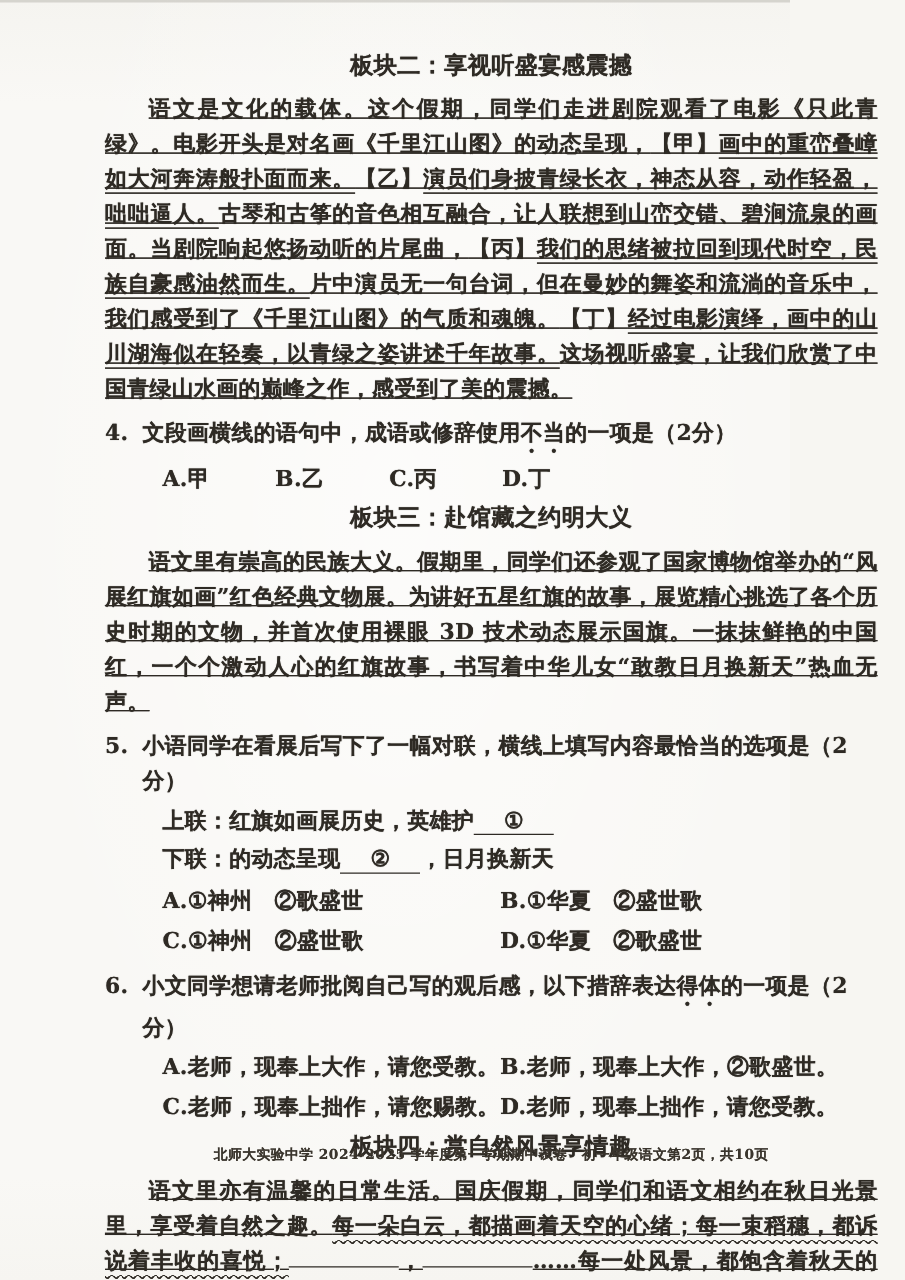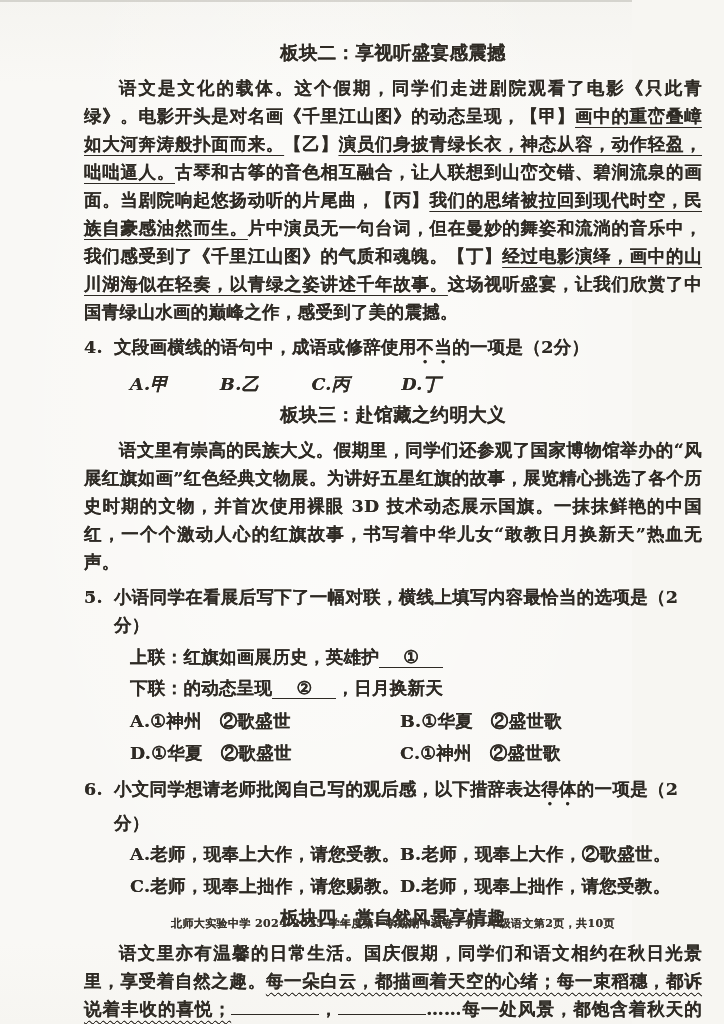--- a/index.html
+++ b/index.html
@@ -25,21 +25,21 @@
   .content{
     position:absolute;top:40px;left:84px;width:618px;
     font-size:17.5px;line-height:28px;font-weight:600;
     letter-spacing:.3px;
     text-shadow:0 0 .6px rgba(46,42,36,.85);
   }
   .sec-title{
     margin:0 0 8px 0;text-align:center;
     font-size:18.5px;font-weight:bold;line-height:26px;
   }
-  .para{margin:0 0 5px 0;text-align:justify;}
+  .para{margin:0 0 5px 0;text-align:justify;text-decoration:underline;}
   .indent{text-indent:2em;}
   .ul{
     text-decoration-line:underline;
     text-decoration-thickness:1.4px;
     text-underline-offset:5px;
   }
   .wavy{
     text-decoration-line:underline;
     text-decoration-style:wavy;
     text-decoration-thickness:1px;
@@ -50,21 +50,21 @@
     -webkit-text-emphasis-position:under right;
     text-emphasis:filled dot #2e2a24;
     text-emphasis-position:under right;
     margin-top:12px;
   }
   .qline{display:flex;margin:7px 0 3px 0;}
   .qnum{flex:0 0 30px;}
   .qtext{flex:1;}
   .opts-row4{
     display:flex;gap:52px;
-    padding-left:46px;margin:2px 0 4px 0;font-style:italic;
+    padding-left:46px;margin:2px 0 4px 0;
   }
   .couplet{padding-left:46px;line-height:31px;}
   .blank{
     display:inline-block;min-width:56px;text-align:center;
     border-bottom:1.6px solid #2e2a24;
     line-height:20px;padding:0 4px;
   }
   .blankline{
     display:inline-block;width:88px;height:1em;
     border-bottom:1.6px solid #2e2a24;
@@ -110,22 +110,22 @@
 
     <div class="qline">
       <span class="qnum">5.</span>
       <span class="qtext">小语同学在看展后写下了一幅对联，横线上填写内容最恰当的选项是（2分）</span>
     </div>
     <div class="couplet"><span>上联：</span><span>红旗如画展历史，英雄护</span><span class="blank"><span>①</span></span></div>
     <div class="couplet"><span>下联：</span><span>的动态呈现</span><span class="blank"><span>②</span></span><span>，日月换新天</span></div>
     <div class="opts-grid">
       <span>A.①神州　②歌盛世</span>
       <span>B.①华夏　②盛世歌</span>
+      <span>C.①神州　②盛世歌</span>
       <span>D.①华夏　②歌盛世</span>
-      <span>C.①神州　②盛世歌</span>
     </div>
 
     <div class="qline">
       <span class="qnum">6.</span>
       <span class="qtext"><span>小文同学想请老师批阅自己写的观后感，以下措辞表达</span><span class="emph">得体</span><span>的一项是（2分）</span></span>
     </div>
     <div class="opts-grid">
       <span>A.老师，现奉上大作，请您受教。</span>
       <span>B.老师，现奉上大作，②歌盛世。</span>
       <span>C.老师，现奉上拙作，请您赐教。</span>

